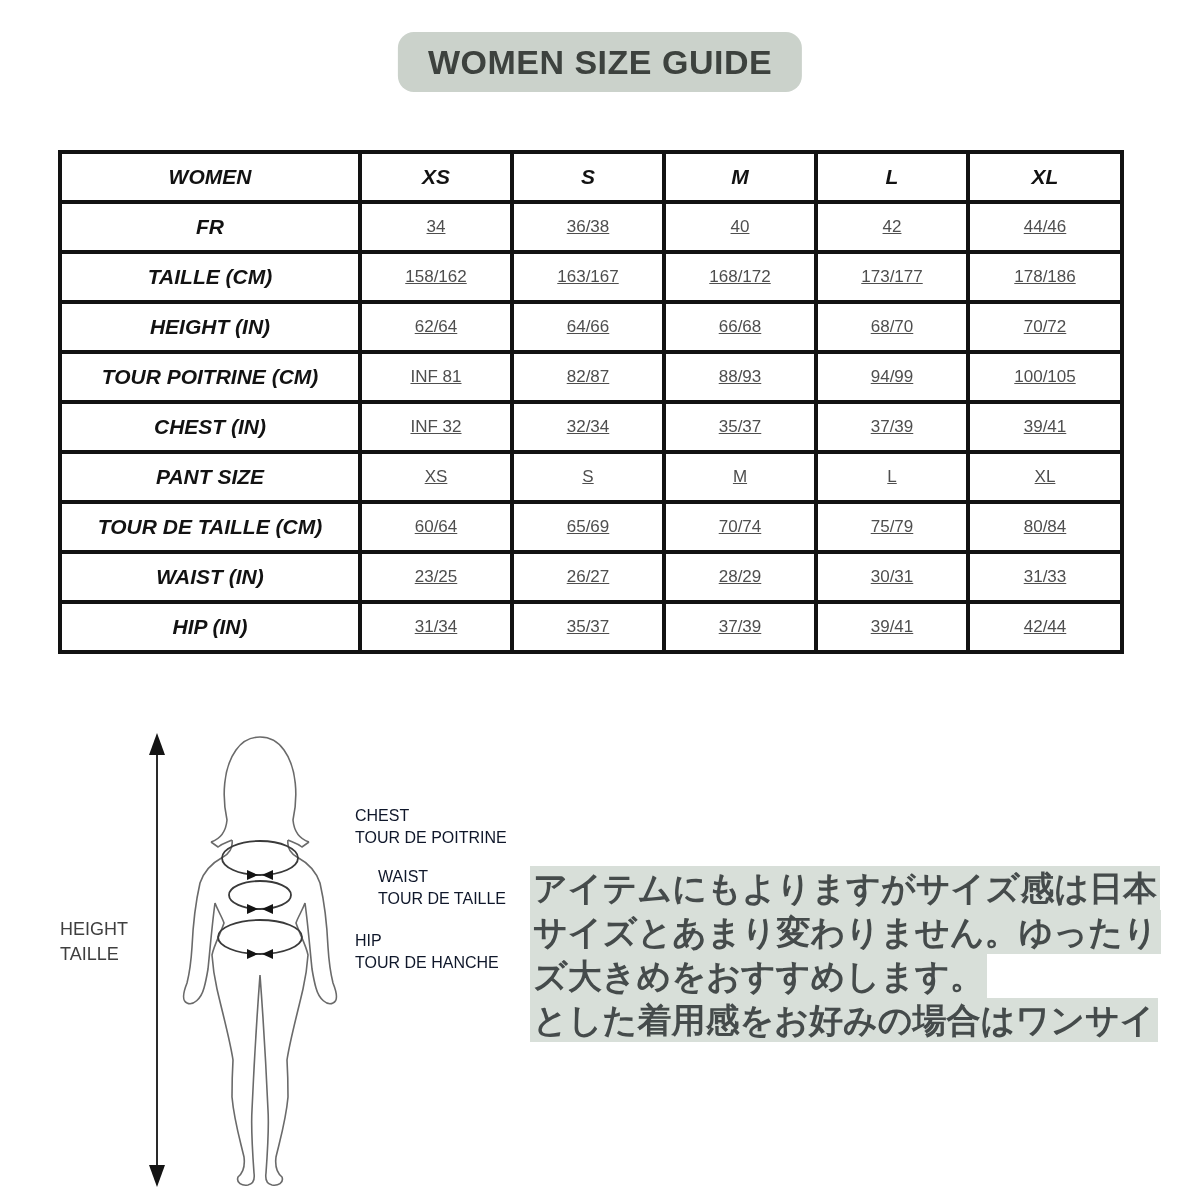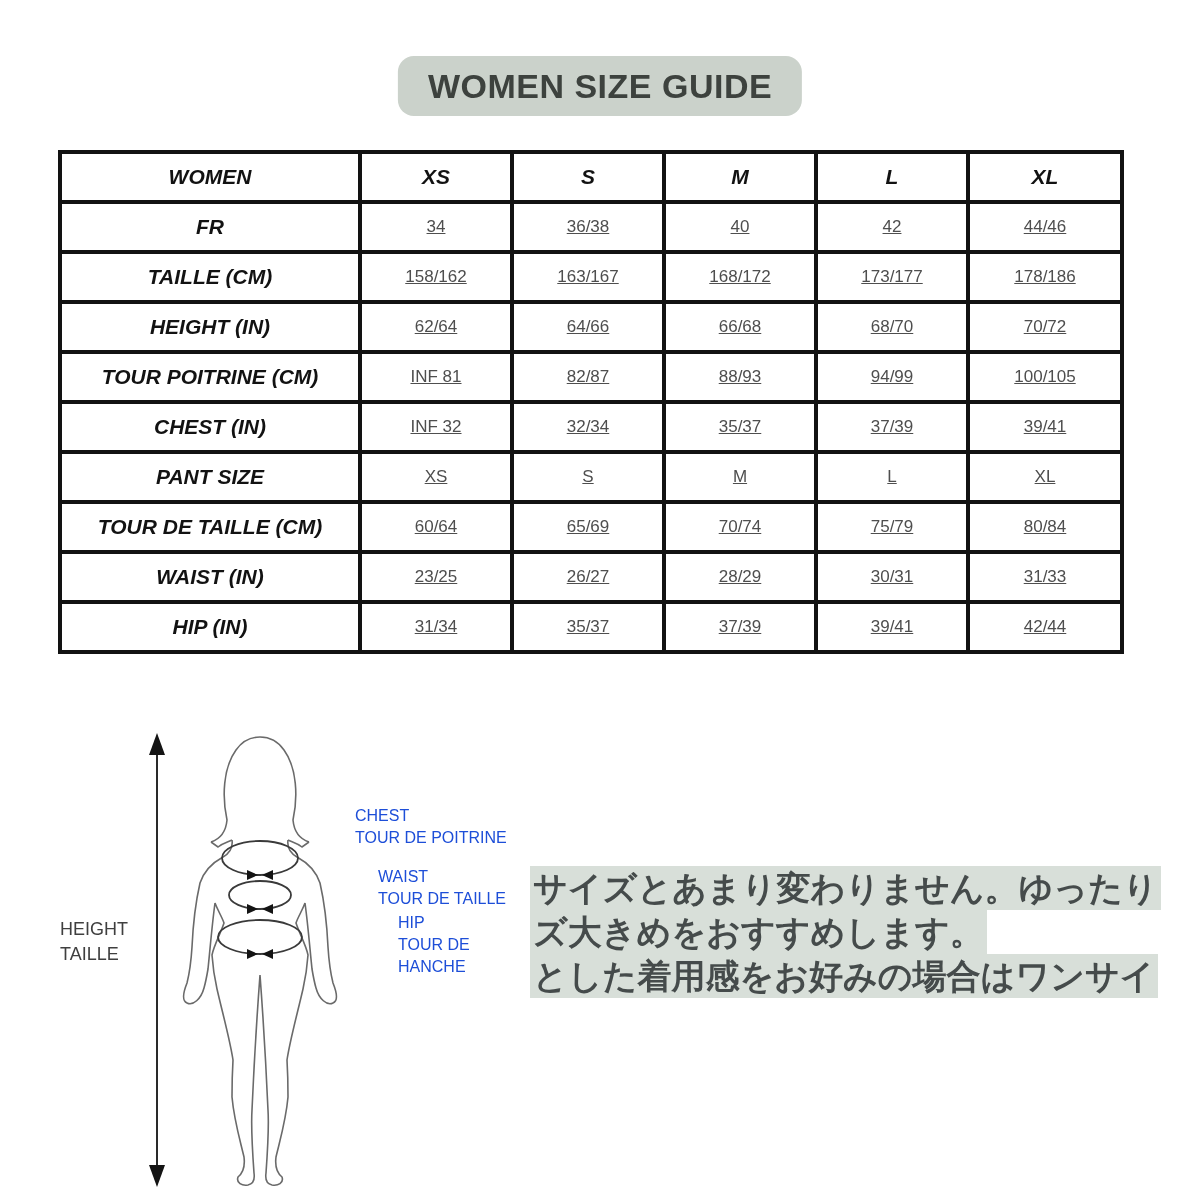--- a/index.html
+++ b/index.html
@@ -5,44 +5,44 @@
   html,body{margin:0;padding:0;}
   body{
     width:1200px;height:1200px;position:relative;background:#ffffff;
     font-family:"Liberation Sans",sans-serif;overflow:hidden;
   }
   
   .badge{
     position:absolute;top:32px;left:50%;transform:translateX(-50%);
     background:#cbd2cb;color:#3d423e;
     font-size:34px;font-weight:600;line-height:60px;letter-spacing:0.5px;
-    padding:0 30px;border-radius:16px;white-space:nowrap;margin-top:24px;
+    padding:0 30px;border-radius:16px;white-space:nowrap;
   }
   
   table.size-table{
     position:absolute;left:58px;top:150px;width:1062px;
     border-collapse:collapse;table-layout:fixed;
   }
   .size-table th,.size-table td{
     border:4px solid #121212;height:46px;text-align:center;vertical-align:middle;
     padding:0;overflow:hidden;white-space:nowrap;
   }
   .size-table th{font-size:21px;font-weight:bold;color:#121212;font-style:italic;}
   .size-table td{font-size:17px;font-weight:normal;color:#4e4e4e;text-decoration:underline;}
   
   .diagram{position:absolute;left:60px;top:725px;width:470px;height:475px;}
   .diagram svg{position:absolute;left:0;top:0;}
   .height-label{
     position:absolute;left:0;top:192px;width:92px;text-align:left;
     font-size:18px;line-height:25px;color:#3f3f3f;
   }
-  .measure-label{position:absolute;left:295px;font-size:16px;line-height:22px;color:#1d4ed8;}
+  .measure-label{position:absolute;left:295px;font-size:16px;line-height:22px;color:#0f172a;}
   .measure-chest{top:80px;}
   .measure-waist{top:141px;margin-left:23px;}
-  .measure-hip{top:187px;margin-left:43px;}
+  .measure-hip{top:205px;}
   
   .jp-note{position:absolute;left:530px;top:866px;}
   .jp-line{
     display:table;background:#d8dfd9;color:#454b4b;
     font-size:34px;font-weight:bold;line-height:44px;padding:0 3px;
     white-space:nowrap;font-family:"DejaVu Sans",sans-serif;
   }
 </style>
 </head>
 <body>
@@ -230,16 +230,17 @@
     <div>WAIST</div>
     <div>TOUR DE TAILLE</div>
   </div>
   <div class="measure-label measure-hip">
     <div>HIP</div>
     <div>TOUR DE HANCHE</div>
   </div>
 </div>
 
 <div class="jp-note">
+  <span class="jp-line">アイテムにもよりますがサイズ感は日本</span>
   <span class="jp-line">サイズとあまり変わりません。ゆったり</span>
   <span class="jp-line">ズ大きめをおすすめします。</span>
   <span class="jp-line">とした着用感をお好みの場合はワンサイ</span>
 </div>
 
 </body></html>

